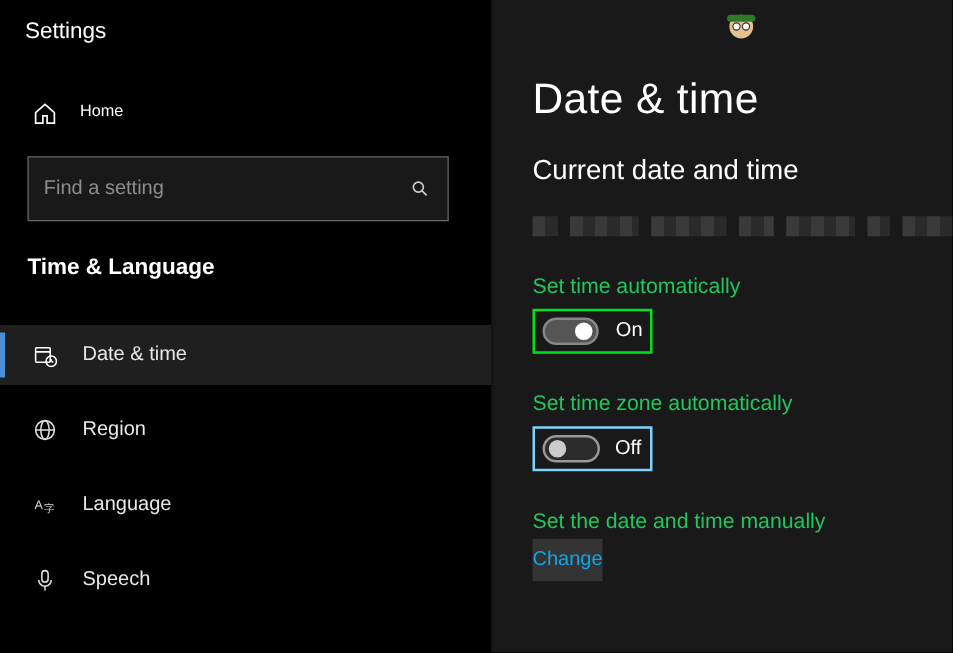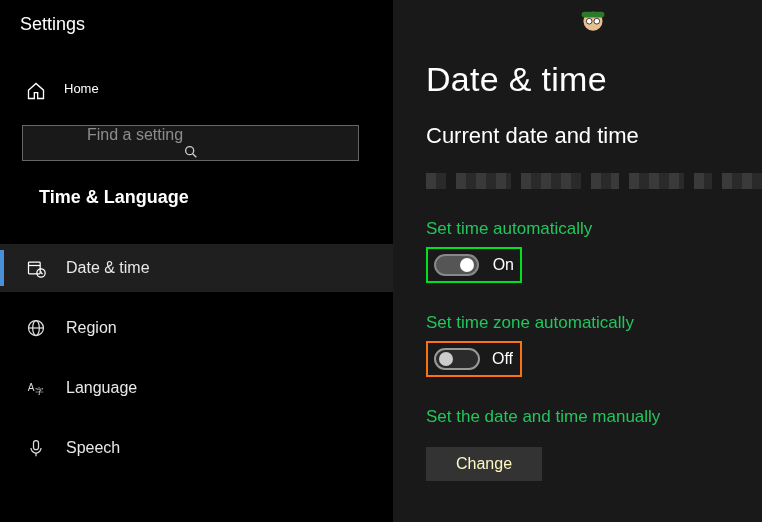--- a/index.html
+++ b/index.html
@@ -35,45 +35,44 @@
       align-items: flex-start;
       gap: 18px;
       padding: 10px 26px;
       margin-top: 28px;
       font-size: 13px;
       cursor: pointer;
     }
     .search-box {
       margin: 14px 34px 0 22px;
       border: 1px solid #666;
-      height: 36px;
+      height: 52px;
       display: flex;
       align-items: center;
       padding: 0 12px;
       background: #191919;
-      flex-direction: column;
     }
     .search-input {
       flex: 1;
       background: transparent;
       border: none;
       outline: none;
       color: #a0a0a0;
       font-size: 16px;
     }
     .search-input::placeholder {
       color: #8d8d8d;
     }
     .search-icon {
       color: #bfbfbf;
     }
     .section-title {
       font-size: 18px;
       font-weight: 600;
-      padding: 26px 22px 8px 39px;
+      padding: 26px 22px 8px 22px;
     }
     .nav-list {
       margin-top: 28px;
     }
     .nav-item {
       display: flex;
       align-items: center;
       gap: 20px;
       padding: 14px 26px;
       font-size: 16px;
@@ -145,21 +144,21 @@
       align-items: center;
       gap: 14px;
       margin-top: 8px;
       padding: 5px 6px;
       width: 96px;
     }
     .toggle-row.hl-green {
       border: 2px solid #00e020;
     }
     .toggle-row.hl-white {
-      border: 2px solid #f97316;
+      border: 2px solid #7dd3fc;
       gap: 12px;
     }
     .toggle {
       width: 46px;
       height: 22px;
       border-radius: 11px;
       position: relative;
       border: 2px solid #888;
       background: #333;
       cursor: pointer;
@@ -184,26 +183,26 @@
       background: #ccc;
     }
     .toggle.off {
       background: #2b2b2b;
       border-color: #999;
     }
     .toggle-state {
       font-size: 16px;
     }
     .change-btn {
-      margin-top: 20px;
+      margin-top: 4px;
       background: #333;
       border: none;
-      color: #fef9c3;
+      color: #0ea5e9;
       font-size: 16px;
-      padding: 8px 30px;
+      padding: 8px 0;
       cursor: default;
     }
   </style>
 </head>
 <body>
 
 <div class="sidebar">
   <div class="app-title">Settings</div>
 
   <div class="home-row">

